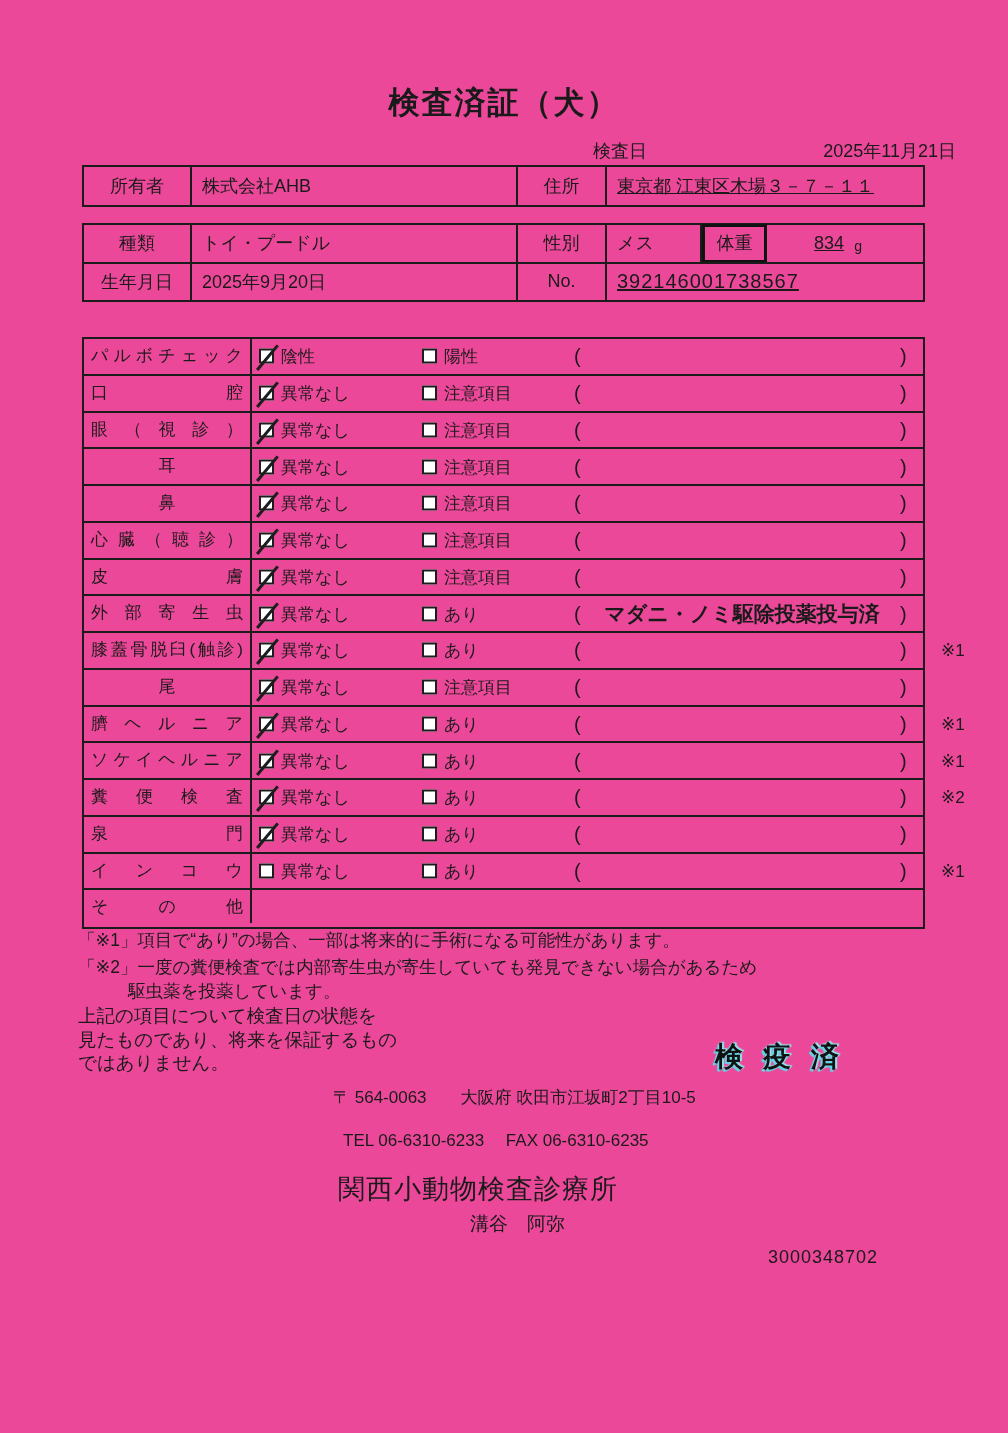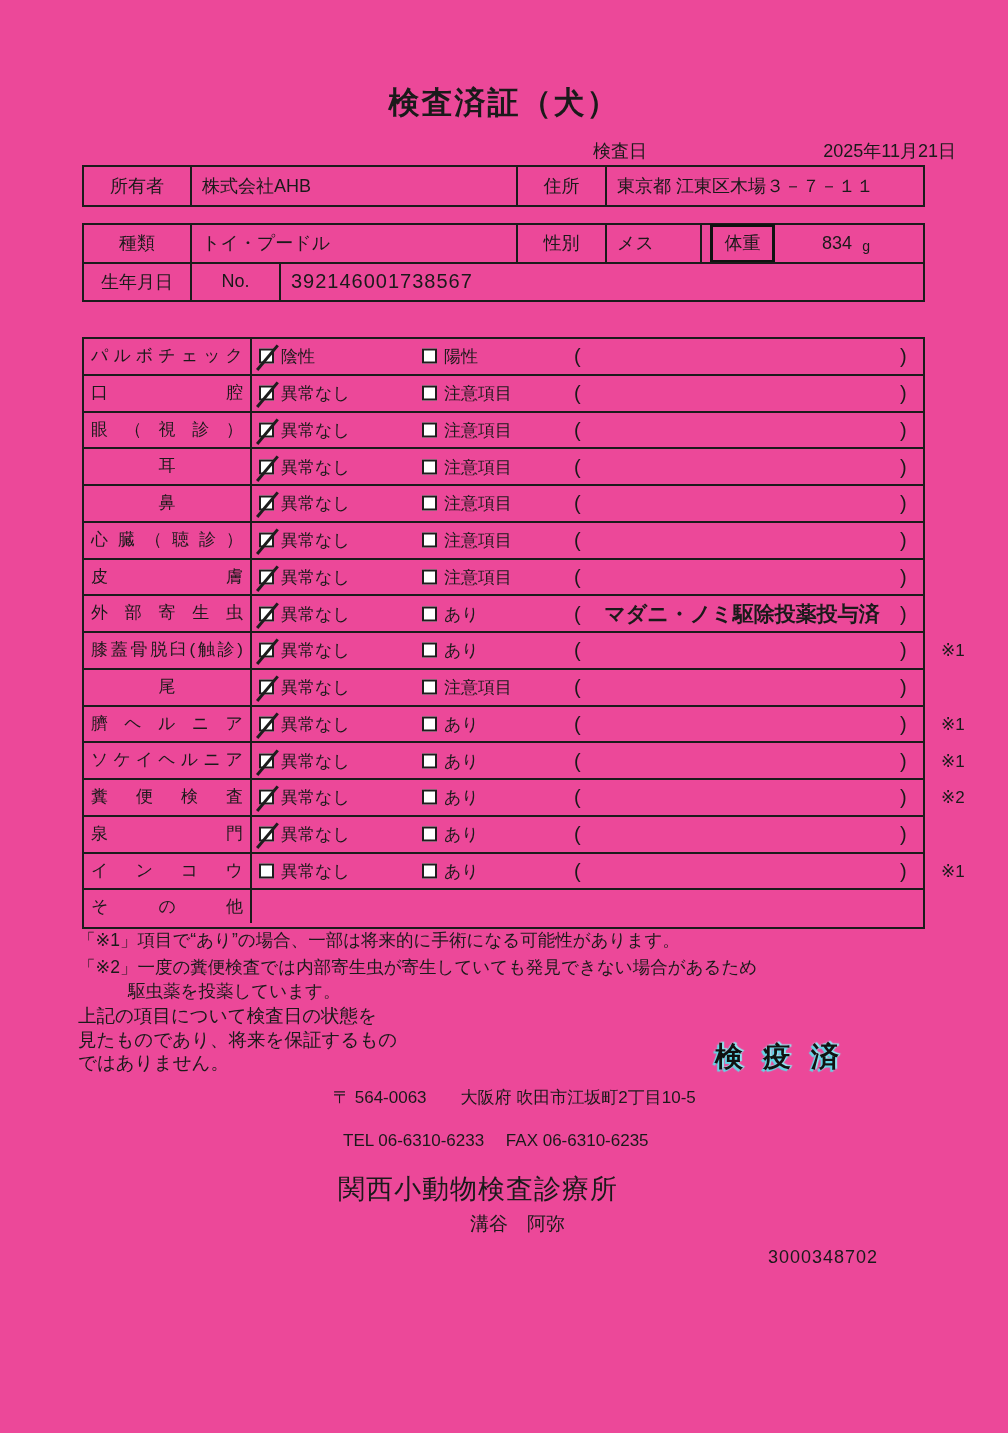--- a/index.html
+++ b/index.html
@@ -28,30 +28,30 @@
     display:flex; flex-direction:column;
   }
   .htable-owner { top:165px; height:42px; }
   .htable-pet   { top:223px; height:79px; }
   .hrow { display:flex; flex:1; border-top:2px solid #1b1b1b; min-height:0; }
   .hrow:first-child { border-top:none; }
   .hcell {
     display:flex; align-items:center; box-sizing:border-box;
     border-right:2px solid #1b1b1b; font-size:18px; overflow:hidden;
   }
-  .hcell:last-child { border-right:none; }
+  .hcell:last-child { border-right:none;text-decoration:underline; }
   .hcell.lab { justify-content:center; text-align:center; }
   .hcell.val { padding-left:10px; }
   .w108 { width:108px; flex:none; }
   .w326 { width:326px; flex:none; }
   .w89  { width:89px;  flex:none; }
   .w95  { width:95px;  flex:none; }
   .w65  { width:65px;  flex:none; }
   .grow { flex:1; }
-  .hcell.thick { border:3px solid #111; margin:-1px 8px; }
+  .hcell.thick { border:3px solid #111; margin:-1px 0; }
   .weight-val { justify-content:center; padding-right:14px; gap:10px;border-radius:18px; }
   .weight-val .unit { font-size:14px; padding-top:5px; }
   .no-val { font-size:20px; letter-spacing:1px; }
 
   .intro-text { position:absolute; top:305px; left:82px; font-size:17px; }
 
   
   .checklist {
     position:absolute; top:337px; left:82px; width:843px;
     border:2px solid #1b1b1b; box-sizing:border-box;
@@ -141,20 +141,21 @@
       <div class="hcell lab w89">性別</div>
       <div class="hcell val w95">メス</div>
       <div class="hcell lab w65 thick">体重</div>
       <div class="hcell grow weight-val">
         <span>834</span>
         <span class="unit">g</span>
       </div>
     </div>
     <div class="hrow">
       <div class="hcell lab w108">生年月日</div>
+      <div class="hcell val w326">2025年9月20日</div>
       <div class="hcell lab w89">No.</div>
       <div class="hcell val grow no-val">392146001738567</div>
     </div>
   </div>
 
 
   <div class="checklist">
       <div class="cl-row">
       <div class="cl-label align-justify">パルボチェック</div>
       <div class="cl-content">

